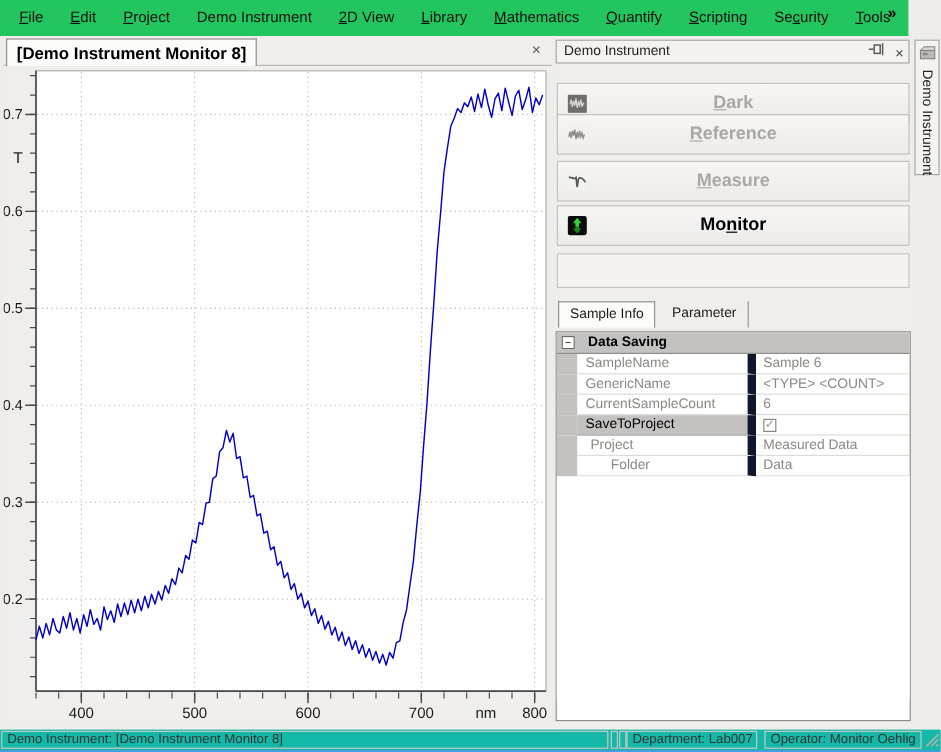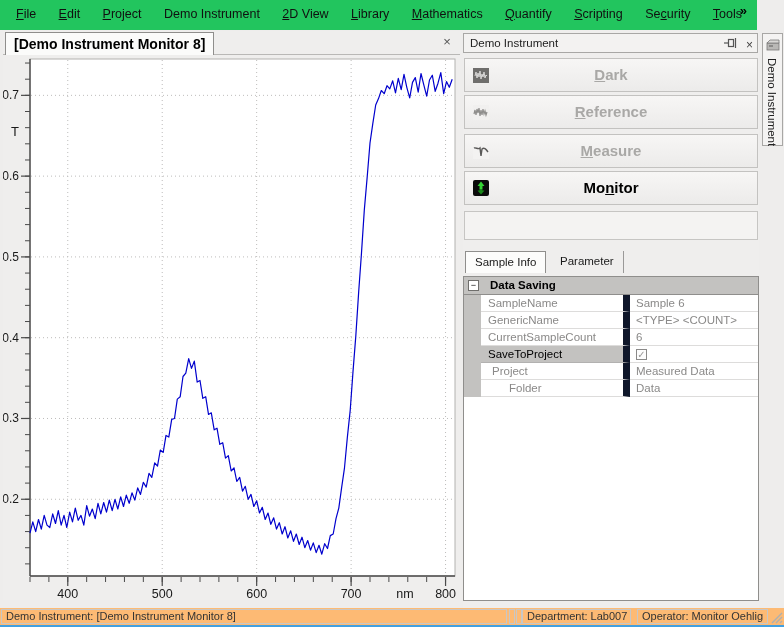--- a/index.html
+++ b/index.html
@@ -62,21 +62,21 @@
   .pg-checkbox { display:inline-block; width:11px; height:11px; border:1px solid #8a8988; background:#fdfdfd;
     margin-top:2px; font-size:10px; line-height:10px; text-align:center; color:#9a9998; }
   .pg-filler { position:relative; background:#fff; height:186px; }
   
   .side-strip { position:absolute; left:762px; top:30px; width:22px; height:578px; }
   .side-tab { position:absolute; left:0; top:3px; width:21px; height:113px; background:#f4f3f2;
     border:1px solid #a8a7a5; border-left:1px solid #a8a7a5; }
   .side-tab-icon { position:absolute; left:3px; top:4px; }
   .side-tab-text { position:absolute; left:3px; top:24px; writing-mode:vertical-rl; font-size:11.5px; color:#222; white-space:nowrap; }
   
-  .statusbar { position:absolute; left:0; top:608px; width:784px; height:17px; background:#fdba74; }
+  .statusbar { position:absolute; left:0; top:608px; width:784px; height:17px; background:#14b8a6; }
   .sb-seg { position:absolute; top:1px; height:15px; border:1px solid #c8c7c5; font-size:11px;
     line-height:13px; padding-left:4px; color:#333; white-space:nowrap; overflow:hidden; }
   .sb-main { left:1px; width:506px; }
   .sb-sep1 { left:509px; width:5px; } .sb-sep2 { left:516px; width:4px; }
   .sb-dept { left:522px; width:109px; } .sb-oper { left:637px; width:131px; }
   .sb-grip { position:absolute; right:1px; top:2px; }
   .bottom-blue { position:absolute; left:0; top:625px; width:784px; height:2px; background:#42a0e0; }
   u { text-decoration:underline; }
 </style>
 </head>
@@ -212,21 +212,21 @@
           <line x1="0" y1="6" x2="4" y2="6"></line>
               <rect x="4.5" y="2.5" width="5" height="7"></rect>
               <line x1="11.5" y1="1" x2="11.5" y2="11"></line>
         </g>
           </svg>
       </span>
       <span class="panel-close">×</span>
     </span>
   </div>
 
-  <div class="btn disabled" style="top:28px;">
+  <div class="btn disabled" style="top:39px;">
     <span class="bicon">
       <svg width="17" height="17">
           <rect x="0" y="1" width="16" height="15" fill="#6f6e6c"></rect>
       <polyline points="2,9 3,5 4,11 5,6 6,10 7,4 8,12 9,7 10,10 11,5 12,11 13,8 14,9" fill="none" stroke="#d9d8d7" stroke-width="1"></polyline>
         </svg>
     </span>
     <span class="blabel"><u>D</u>ark</span>
   </div>
   <div class="btn disabled" style="top:65px;">
     <span class="bicon">

